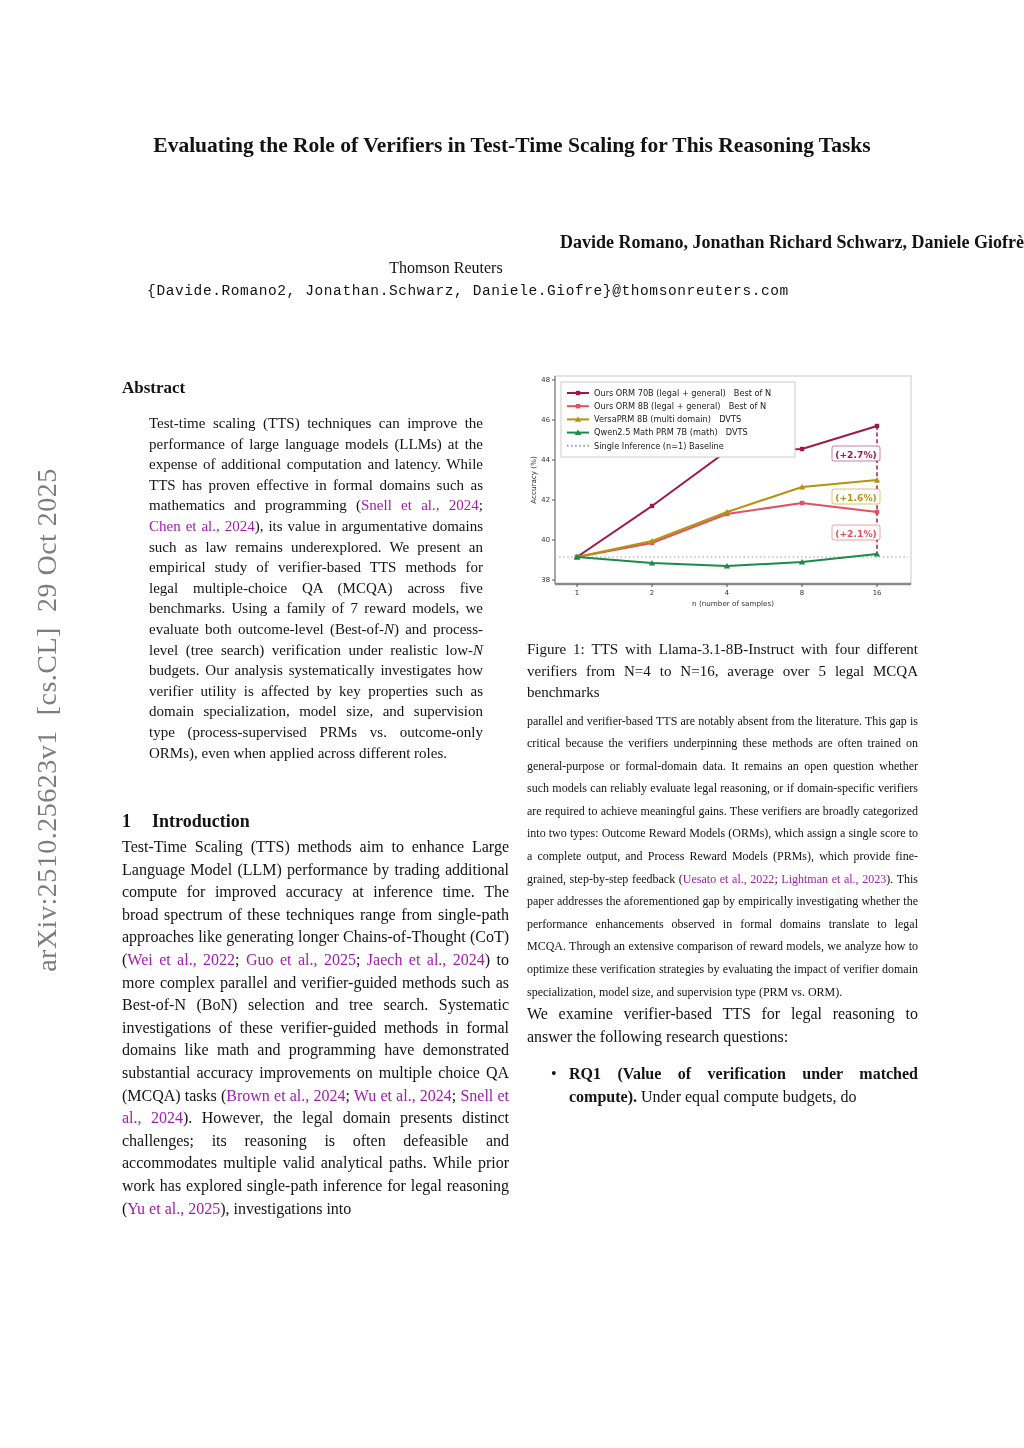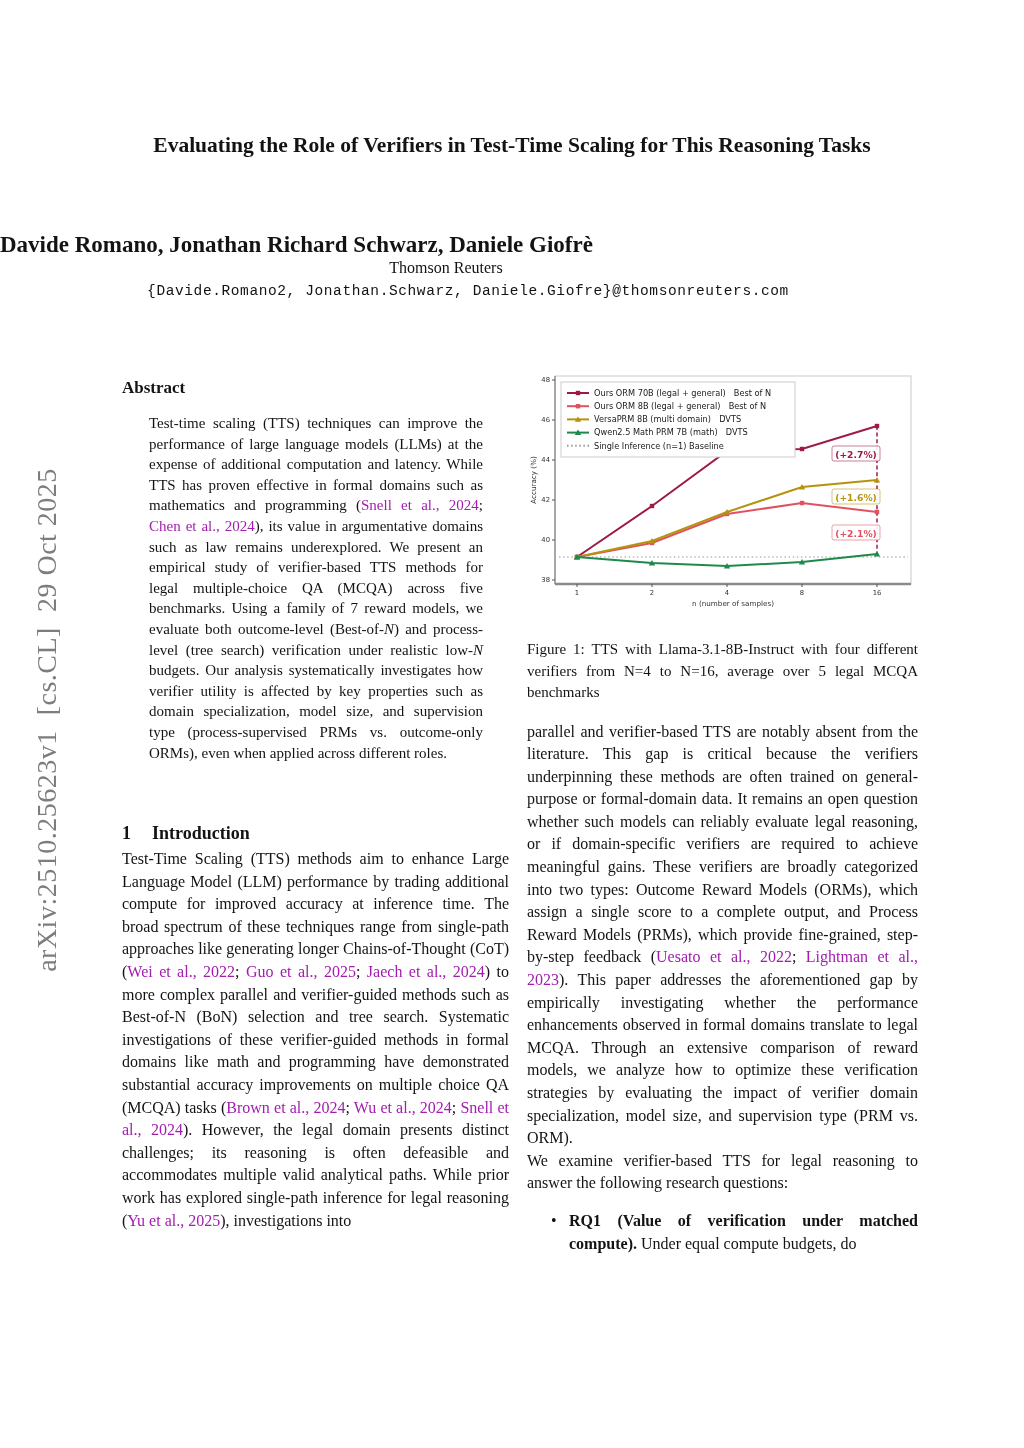--- a/index.html
+++ b/index.html
@@ -6,42 +6,42 @@
   body{width:1024px;height:1448px;background:#ffffff;position:relative;
        font-family:"Liberation Serif",serif;color:#131313;overflow:hidden}
   .page{position:absolute;inset:0;background:#fff}
 
   .arxiv-strip{position:absolute;top:720px;left:47px;
     transform:translate(-50%,-50%) rotate(-90deg);white-space:pre;
     font-size:28px;color:#7d7d7d;letter-spacing:.5px}
 
   .title{position:absolute;top:130px;left:112px;width:800px;text-align:center;
     font-size:21.5px;font-weight:bold;line-height:1.45}
-  .authors{position:absolute;top:232px;left:0;width:1024px;text-align:left;
-    font-size:23px;font-weight:bold}
+  .authors{position:absolute;top:232px;left:0;width:1024px;text-align:right;
+    font-size:18px;font-weight:bold}
   .affil{position:absolute;top:259px;left:0;width:892px;text-align:center;font-size:16px}
   .email{position:absolute;top:283px;left:0;width:936px;text-align:center;
     font-family:"Liberation Mono",monospace;font-size:14.5px;letter-spacing:.6px}
 
   .col-left{position:absolute;left:122px;top:378px;width:387px}
   .col-right{position:absolute;left:527px;top:372px;width:391px}
 
   .abs-head{text-align:left;font-weight:bold;font-size:17px}
   .abs-body{margin:15px 26px 0 27px;font-size:15px;line-height:20.6px;
     text-align:justify;hyphens:auto;-webkit-hyphens:auto}
-  .sec-head{margin-top:60px;font-size:18px;font-weight:bold}
+  .sec-head{margin-top:48px;font-size:18px;font-weight:bold}
   .sec-num{display:inline-block;min-width:30px}
   .body-par{margin-top:4px;font-size:16px;line-height:22.6px;text-align:justify;
     hyphens:auto;-webkit-hyphens:auto}
   .cite{color:#a21caf}
   .mi{font-style:italic}
 
   .figure-wrap{width:391px}
   .caption{margin-top:18px;font-size:15px;line-height:21.5px;text-align:justify}
-  .rc-par{margin-top:17px;font-size:16px;line-height:22.6px;text-align:justify;
+  .rc-par{margin-top:6px;font-size:12px;line-height:22.6px;text-align:justify;
     hyphens:auto;-webkit-hyphens:auto}
   .rc-par2{font-size:16px;line-height:22.6px;text-align:justify}
   .bullet{display:flex;margin-top:15px;padding-left:24px;font-size:16px;line-height:22.6px}
   .bullet .dot{width:18px;flex:none}
   .bullet .btxt{text-align:justify}
   svg{font-family:"DejaVu Sans",sans-serif}
 </style>
 </head>
 <body>
 

